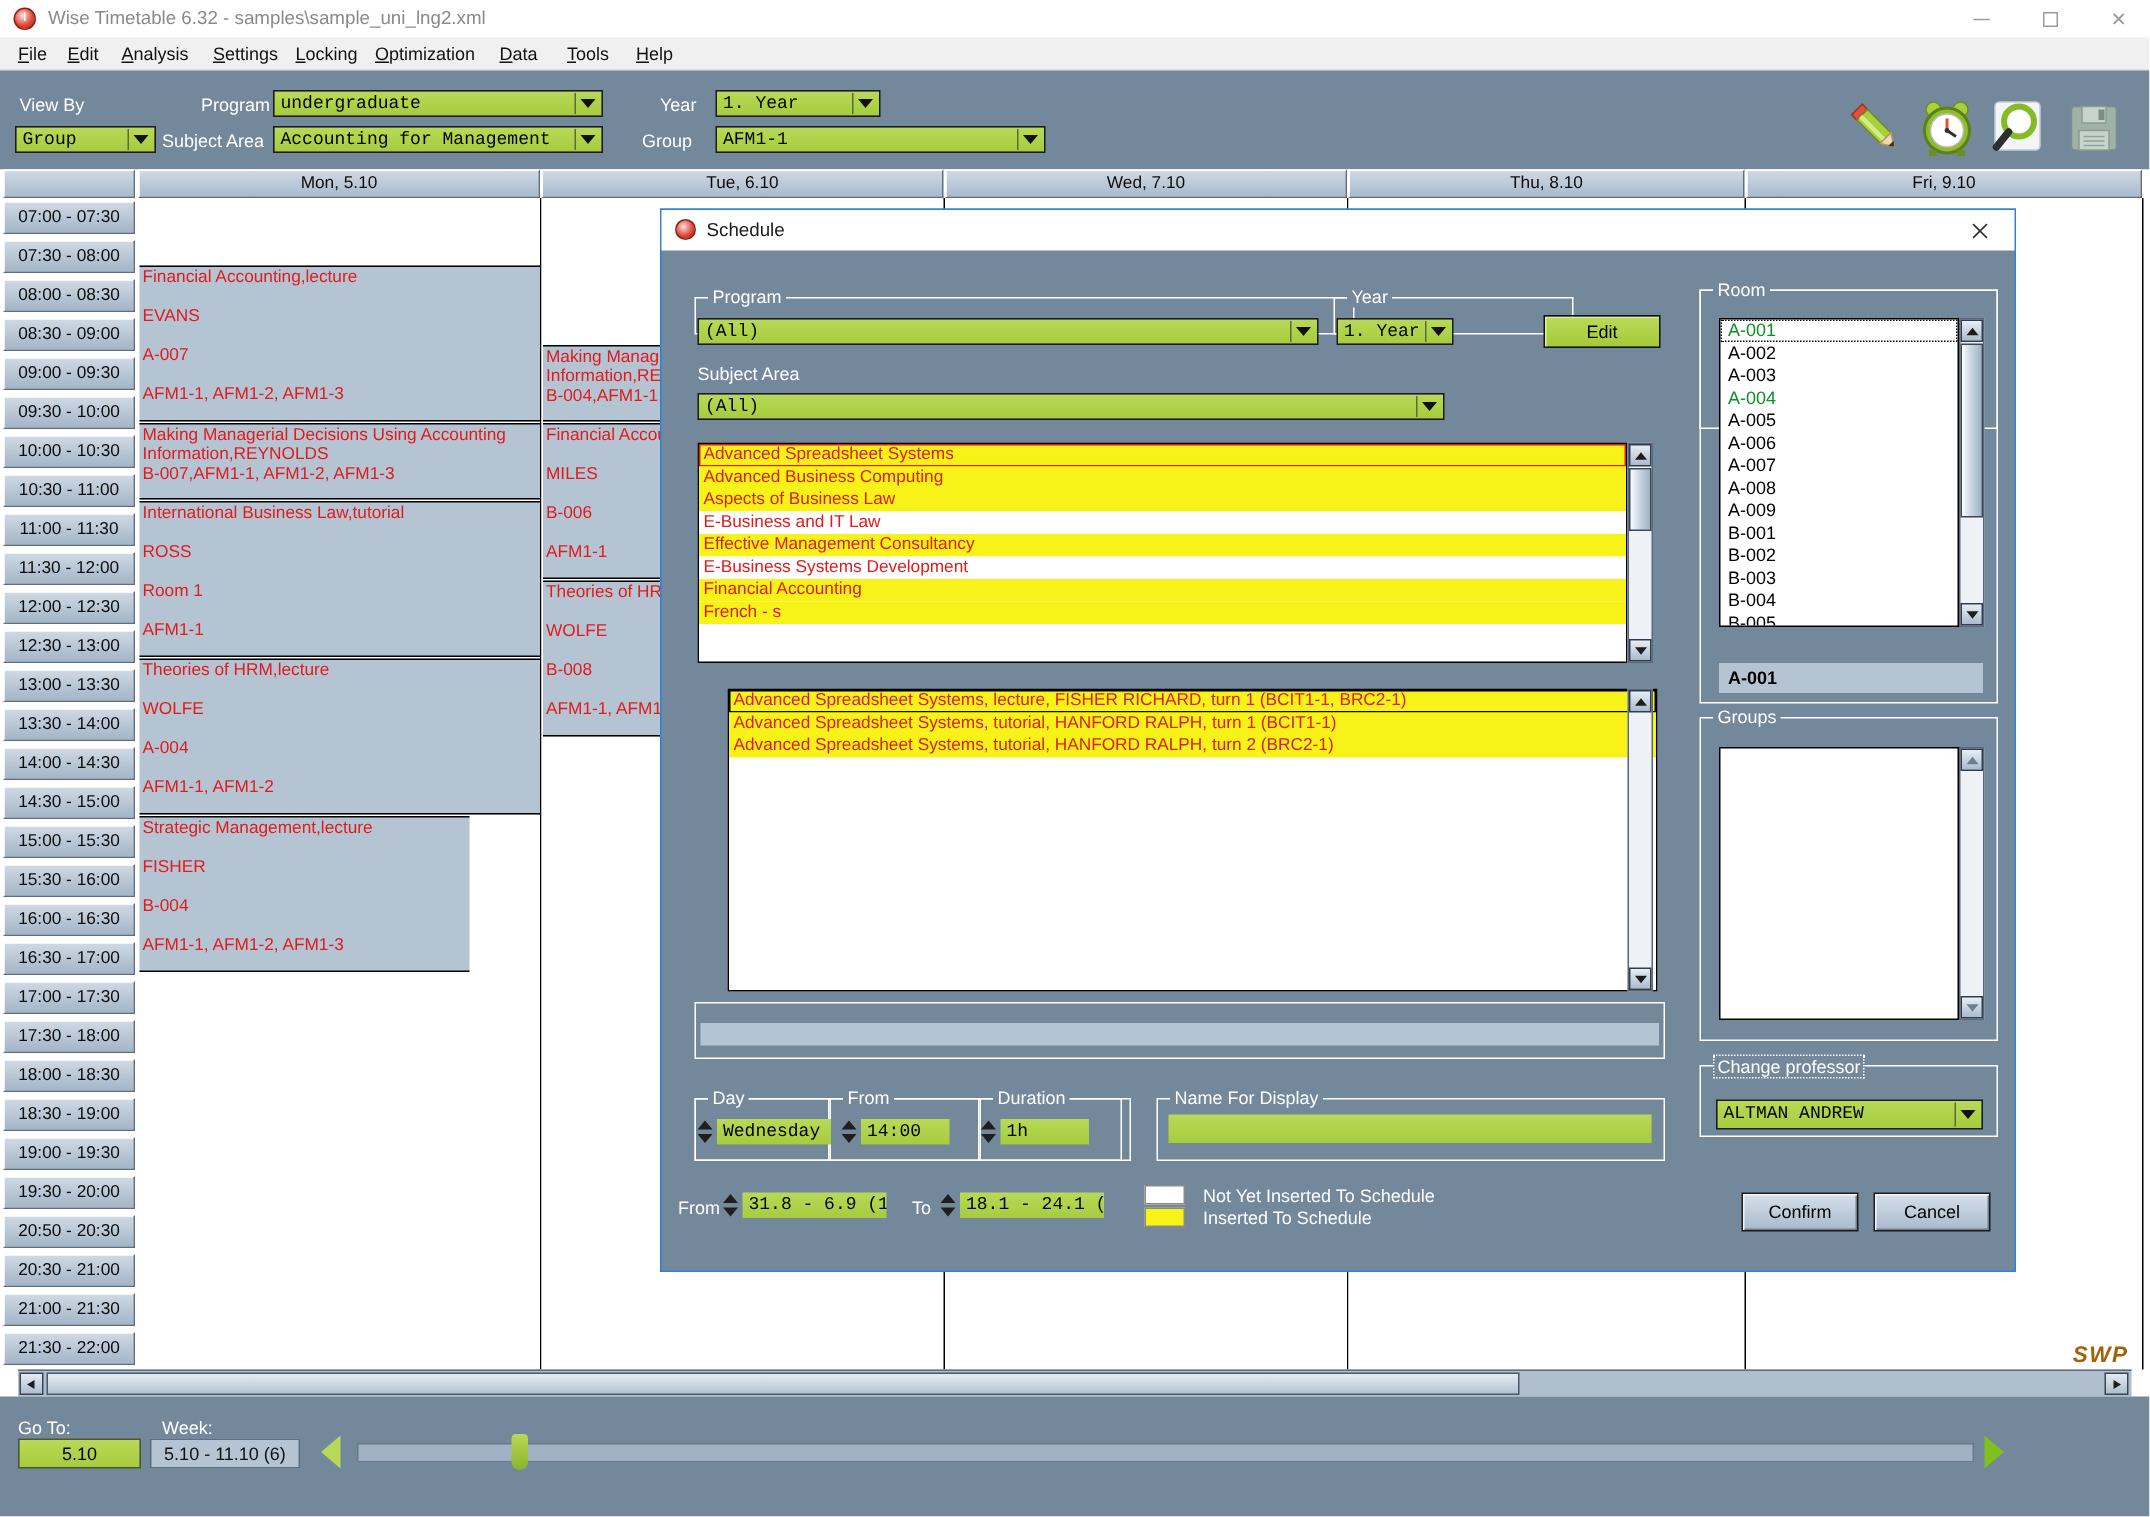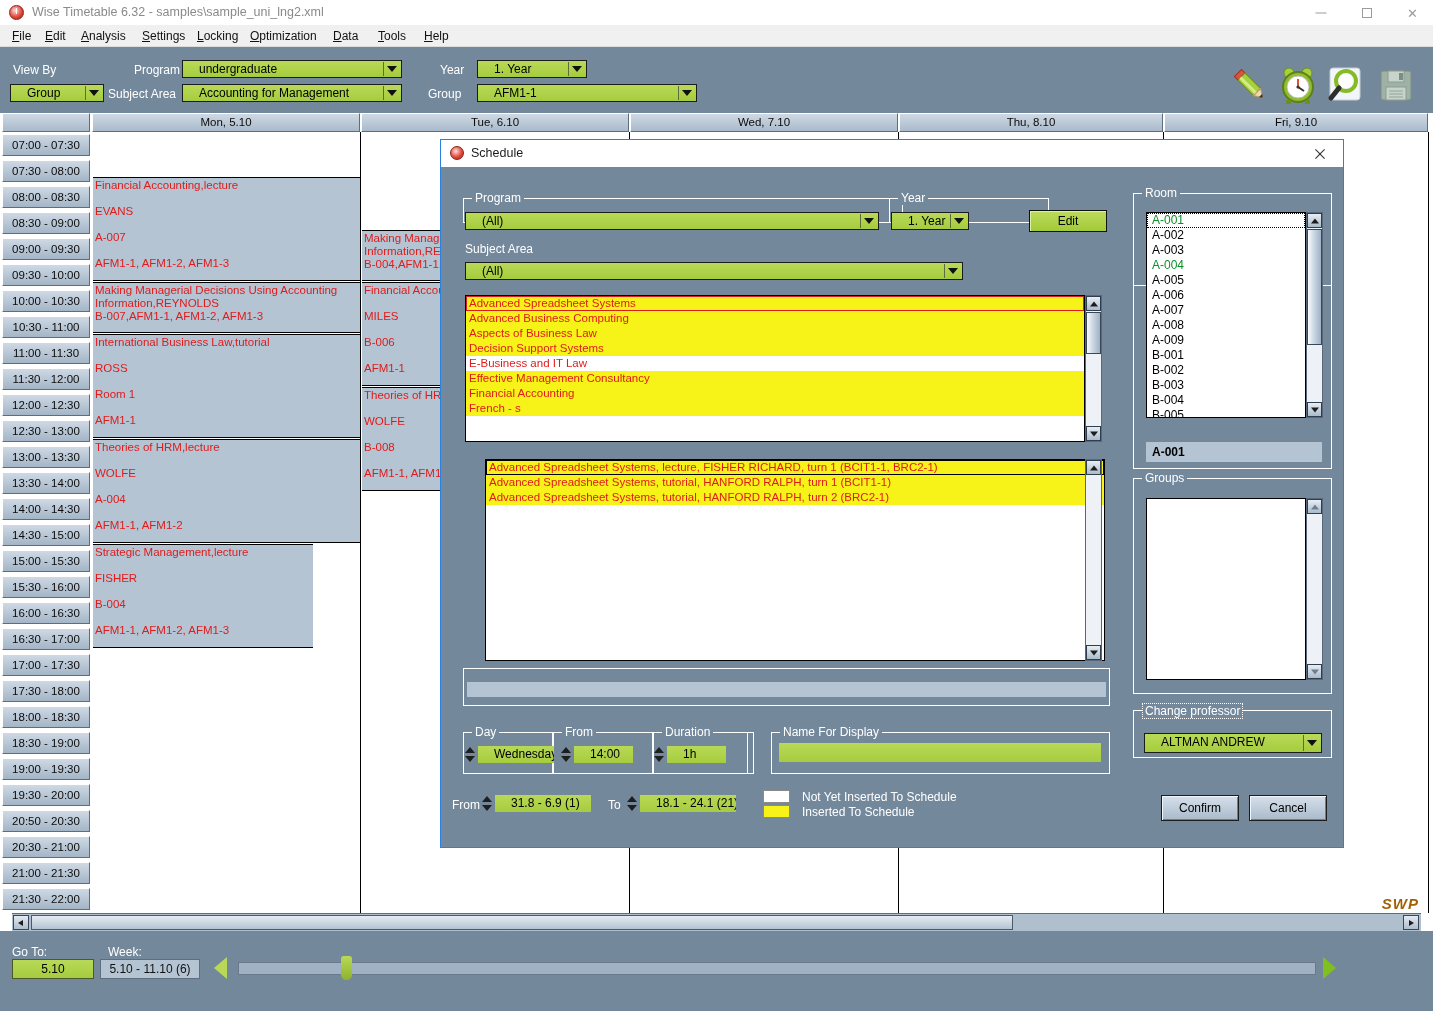--- a/index.html
+++ b/index.html
@@ -50,21 +50,21 @@
 
   
   .toolbar {
     position:absolute; left:0; top:47px; width:1433px; height:66px;
     background:#74889c;
   }
   .lbl { position:absolute; color:#ffffff; font-size:12px; white-space:nowrap; }
   .greenfield {
     position:absolute; background:linear-gradient(180deg,#b8d957 0%, #a6cc3e 100%);
     border:1px solid #1c1c1c; color:#000; font-size:12px;
-    padding:1px 0 0 16px; white-space:nowrap; overflow:hidden;
+    padding:1px 0 0 4px; white-space:nowrap; overflow:hidden;font-family:Liberation Mono, monospace;
   }
   .combo-arrow {
     position:absolute; right:1px; top:1px; bottom:1px; width:17px;
     background:linear-gradient(180deg,#b8d957 0%, #a6cc3e 100%);
     border-left:1px solid #5f6b3a;
   }
   .combo-arrow::after{
     content:""; position:absolute; left:50%; top:50%; transform:translate(-50%,-50%);
     border-left:5px solid transparent; border-right:5px solid transparent; border-top:6px solid #111;
   }
@@ -446,23 +446,23 @@
     <div class="greenfield" style="left:450px; top:72px; width:78px; height:18px;">
       <span>1. Year</span>
       <span class="combo-arrow"></span>
     </div>
     <div class="greenbtn" style="left:588px; top:70px; width:78px; height:22px; line-height:21px;">Edit</div>
 
     <div class="listbox" style="left:24px; top:155px; width:620px; height:147px;">
       <div class="li yellow sel-red">Advanced Spreadsheet Systems</div>
       <div class="li yellow">Advanced Business Computing</div>
       <div class="li yellow">Aspects of Business Law</div>
-      <div class="li yellow">Decision Support Systems</div>
       <div class="li white">E-Business and IT Law</div>
       <div class="li yellow">Effective Management Consultancy</div>
+      <div class="li white">E-Business Systems Development</div>
       <div class="li yellow">Financial Accounting</div>
       <div class="li yellow">French  - s</div>
     </div>
     <div class="vscroll" style="left:644px; top:155px; height:147px;">
       <div class="vs-btn" style="top:0;">
         <span class="tri" style="border-left:4px solid transparent;border-right:4px solid transparent;border-bottom:5px solid #1d1d1d;"></span>
       </div>
       <div class="vs-thumb" style="top:16px; height:42px;"></div>
       <div class="vs-btn" style="bottom:0;">
         <span class="tri" style="border-left:4px solid transparent;border-right:4px solid transparent;border-top:5px solid #1d1d1d;"></span>

